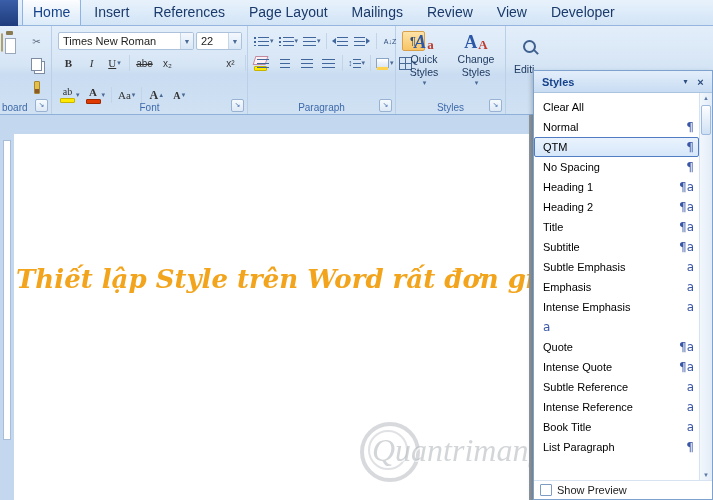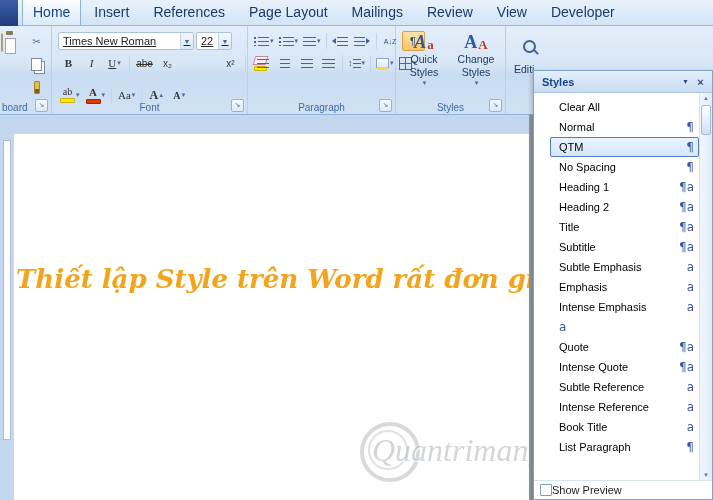--- a/index.html
+++ b/index.html
@@ -41,21 +41,21 @@
   .rrow{position:absolute;left:6px;display:flex;align-items:center;gap:2px;height:20px;}
   .r1{top:5px}.r2{top:27px}.r3{top:59px}
   .sep{width:1px;height:16px;background:#c3d4e8;margin:0 2px;}
   .sbtn{
     display:inline-flex;align-items:center;justify-content:center;
     min-width:17px;height:18px;border-radius:2px;font-size:11px;color:#333;padding:0 2px;
   }
   .mini-arr{font-size:7px;color:#4a6a96;margin-left:1px;}
   .combo{
     display:inline-flex;align-items:center;background:#fff;border:1px solid #abc1dc;
-    border-radius:2px;height:18px;font-size:11px;color:#222;padding-left:4px;box-sizing:border-box;text-decoration:underline;
+    border-radius:2px;height:18px;font-size:11px;color:#222;padding-left:4px;box-sizing:border-box;
   }
   .combo .arr{
     width:12px;height:16px;margin-left:3px;display:flex;align-items:center;justify-content:center;
     font-size:7px;color:#4a6a96;background:linear-gradient(#f4f8fd,#d9e7f6);border-left:1px solid #c5d6ea;
   }
   .stack{display:inline-flex;flex-direction:column;align-items:center;line-height:1;}
   .bar{display:block;width:13px;height:3px;margin-top:1px;}
   .bar.yellow{background:#ffe900;border:1px solid #c9b400;border-radius:1px;}
   .bar.red{background:#e03a00;border:1px solid #a02800;border-radius:1px;}
   .serif{font-family:"Liberation Serif","DejaVu Serif",serif;}
@@ -123,31 +123,31 @@
     display:flex;flex-direction:column;box-shadow:-2px 2px 4px rgba(0,0,0,.18);
   }
   #pane-header{
     height:21px;flex:0 0 21px;background:linear-gradient(#e3eefb,#c8dcf2);
     border-bottom:1px solid #aac4e0;display:flex;align-items:center;
     padding:0 4px 0 8px;font-size:11px;font-weight:bold;color:#15428b;
   }
   #pane-header .sp{flex:1;}
   .ph-btn{width:15px;height:15px;display:flex;align-items:center;justify-content:center;color:#2c4d7e;}
   #pane-body{flex:1;position:relative;overflow:hidden;}
-  #pane-list{position:absolute;left:16px;top:4px;right:13px;}
+  #pane-list{position:absolute;left:0;top:4px;right:13px;}
   .srow{height:20px;display:flex;align-items:center;font-size:11px;color:#000;padding:0 4px 0 8px;box-sizing:border-box;border:1px solid transparent;}
   .srow .slabel{flex:1;}
   .srow .ssym{color:#3A57A7;font-size:12px;font-family:"DejaVu Sans",sans-serif;}
   .srow.sel{border:1px solid #4F7CC2;background:linear-gradient(#eaf3fd,#d6e7fa);border-radius:2px;}
   #pane-scroll{position:absolute;right:0;top:0;bottom:0;width:12px;background:linear-gradient(90deg,#f2f7fc,#e2ecf7);border-left:1px solid #d5e2f1;}
   #pane-scroll .sarr{position:absolute;left:0;right:0;height:10px;font-size:6px;color:#5a7aa6;text-align:center;line-height:10px;}
   #pane-scroll .up{top:0;} #pane-scroll .dn{bottom:0;}
   #pane-thumb{position:absolute;left:1px;right:1px;top:12px;height:28px;background:linear-gradient(#fdfeff,#cfe1f4);border:1px solid #9ebbdf;border-radius:2px;}
   #pane-footer{
-    flex:0 0 16px;border-top:1px solid #d7e3f1;display:flex;align-items:center;
+    flex:0 0 16px;border-top:1px solid #d7e3f1;display:flex;align-items:center;gap:5px;
     padding:1px 6px;font-size:11px;color:#222;
   }
   .checkbox{width:10px;height:10px;border:1px solid #7d9cc4;background:#fff;border-radius:1px;}
 </style>
 </head>
 <body>
 
 <div id="tabbar">
   <div id="office-corner"></div>
 
@@ -179,21 +179,21 @@
     <div class="group-label" style="text-align:left;padding-left:2px;">board</div>
     <div class="launcher">↘</div>
   </div>
 
   <div class="group" style="left:52px;width:196px;">
     <div class="rrow r1">
       <span class="combo" style="width:136px;">
         <span style="flex:1;white-space:nowrap;overflow:hidden;">Times New Roman</span>
         <span class="arr">▼</span>
       </span>
-      <span class="combo" style="width:36px;">
+      <span class="combo" style="width:46px;">
         <span style="flex:1;">22</span>
         <span class="arr">▼</span>
       </span>
     </div>
     <div class="rrow r2">
       <span class="sbtn serif" style="font-weight:bold;">B</span>
       <span class="sbtn serif" style="font-style:italic;">I</span>
       <span class="sbtn">
         <span class="serif" style="text-decoration:underline;">U</span>
         <span class="mini-arr">▾</span>

